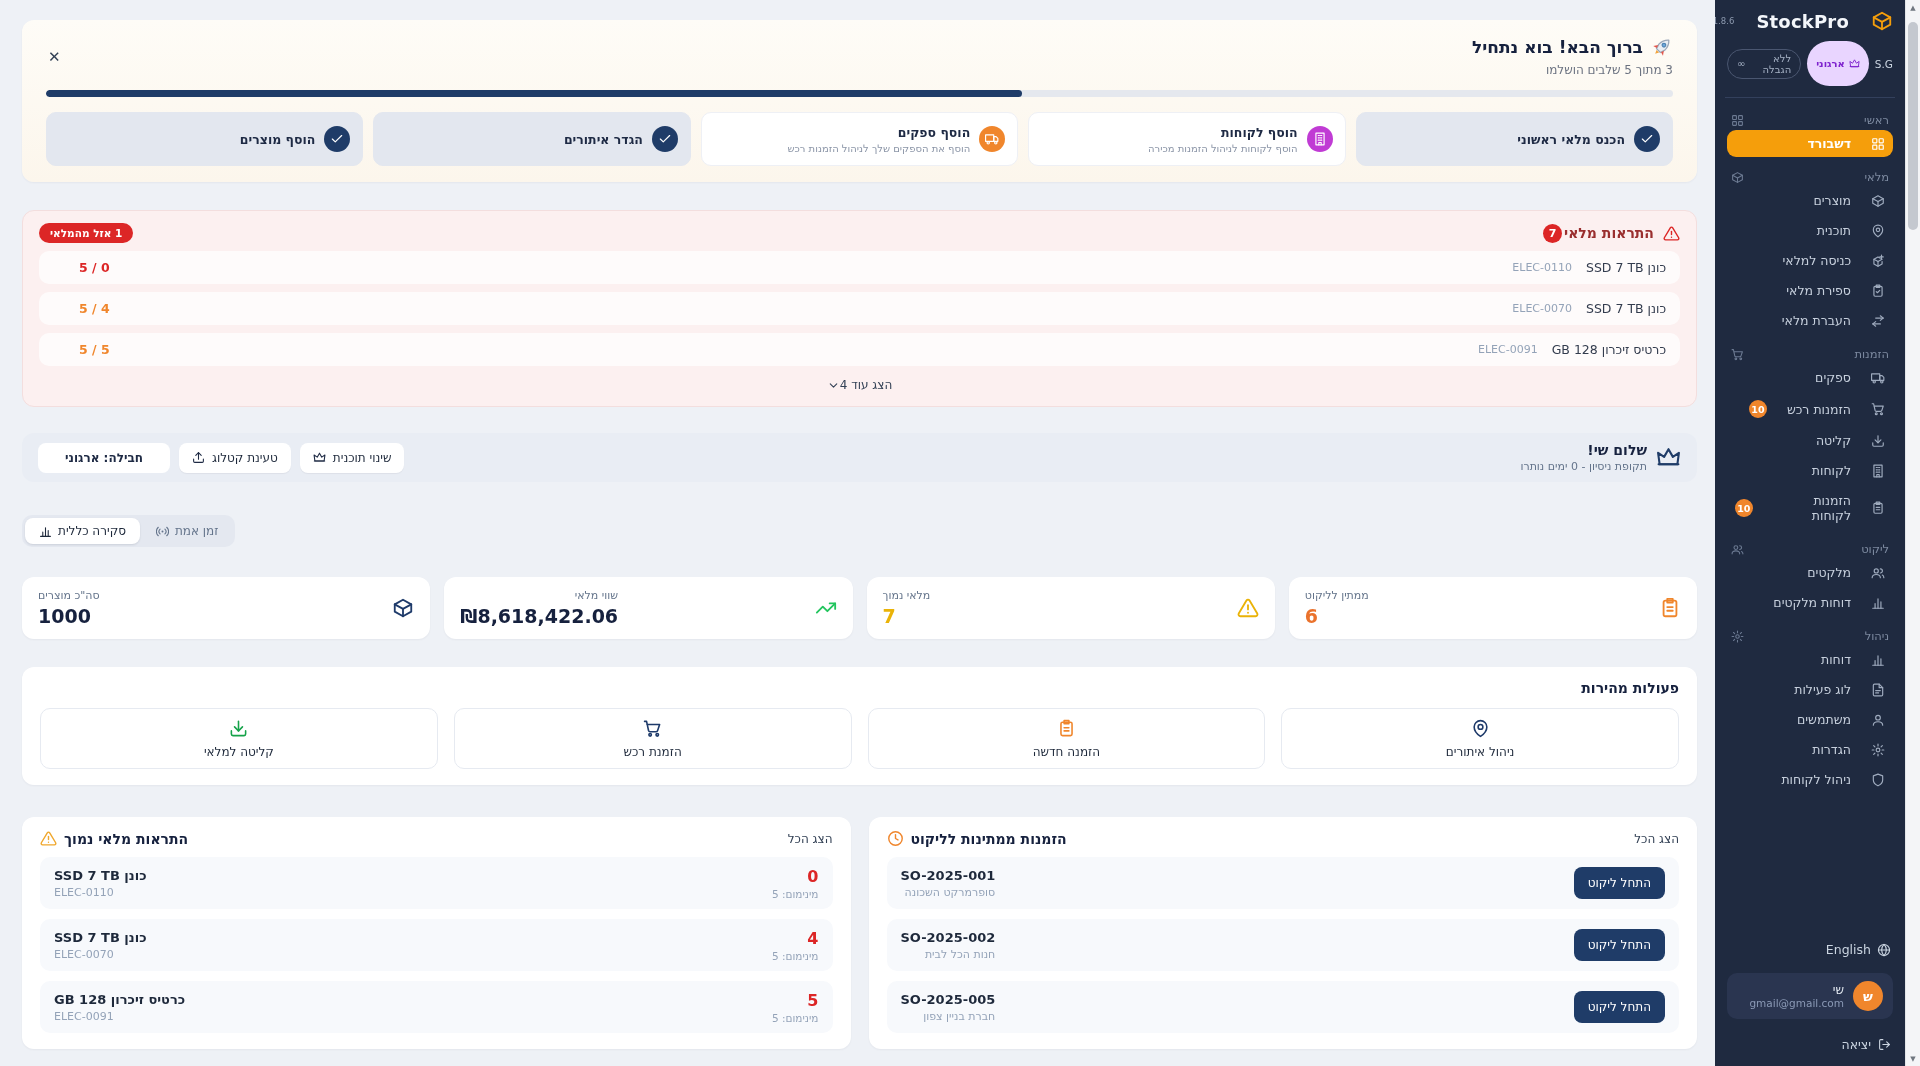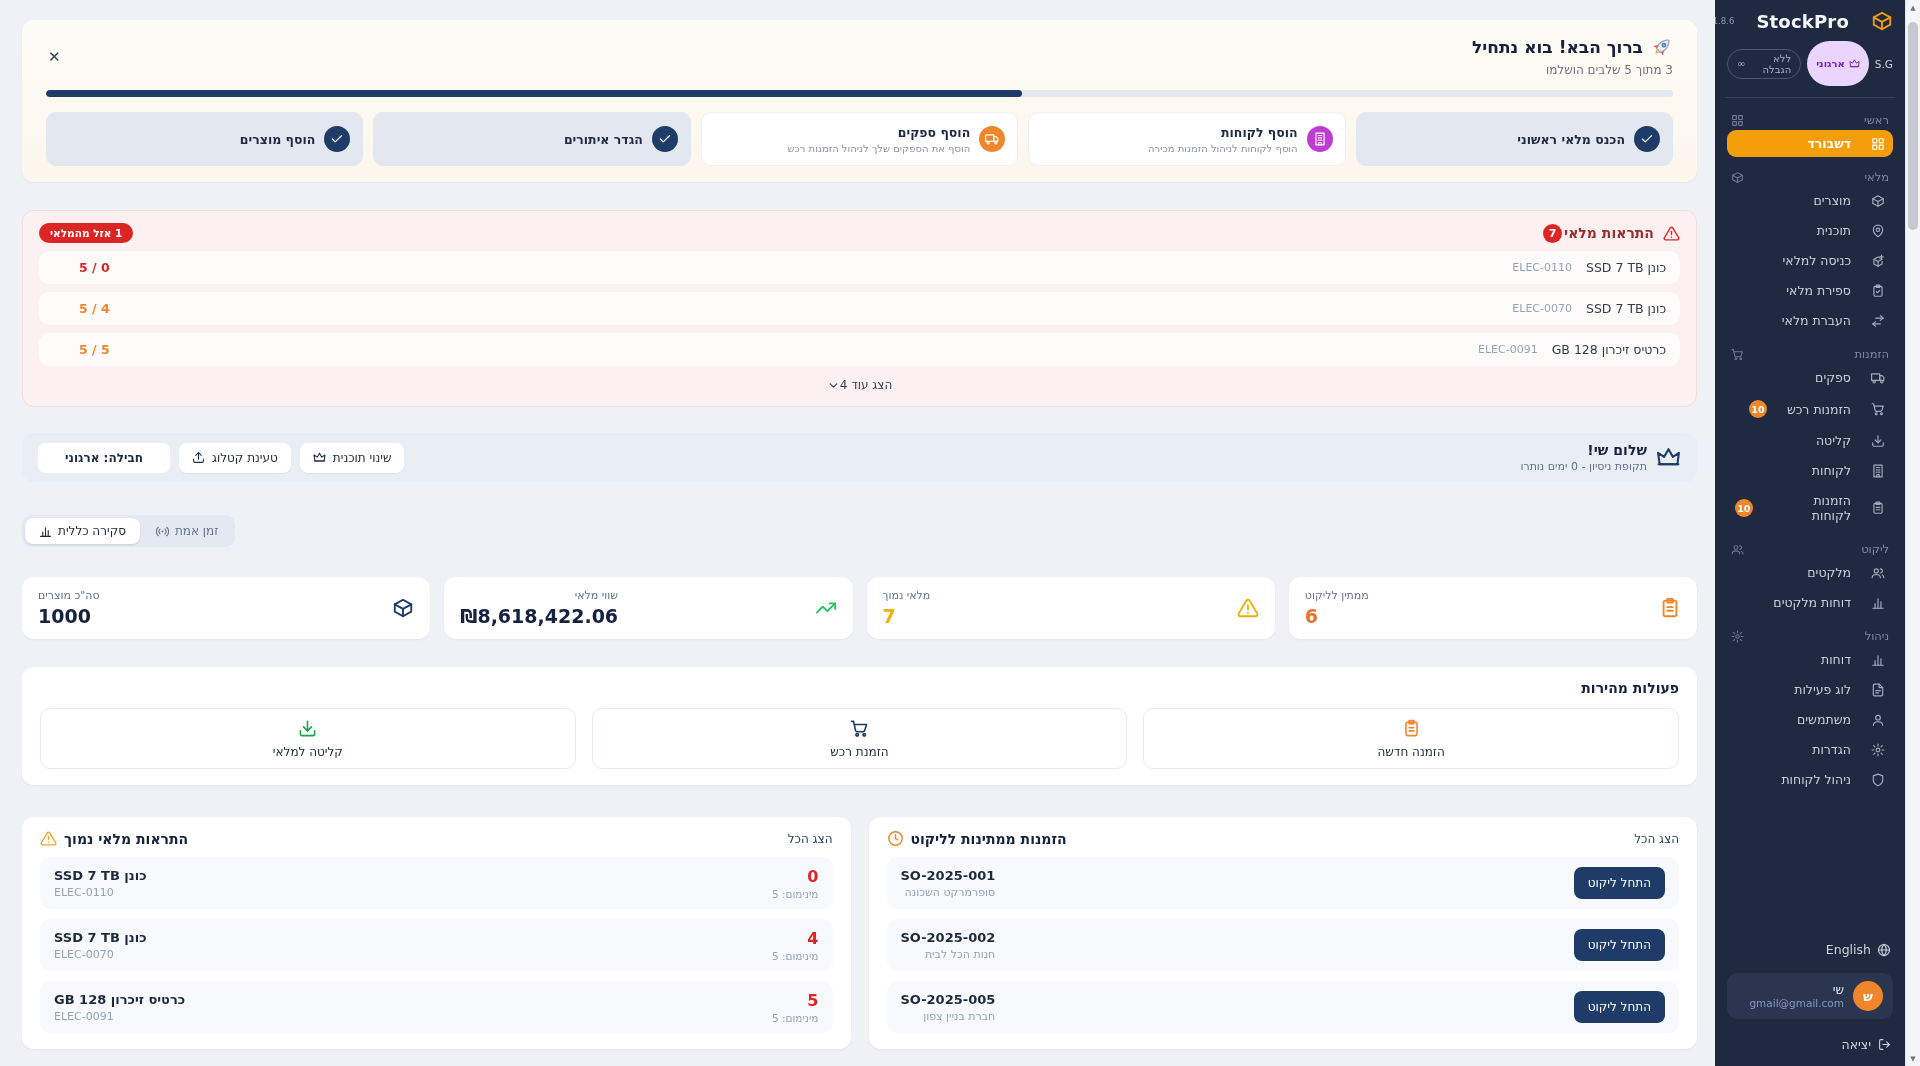--- a/index.html
+++ b/index.html
@@ -405,20 +405,29 @@
         <button class="quick-btn">
           <span class="ic" style="font-size: 19px; color: rgb(240, 134, 44);">
             <svg viewBox="0 0 24 24" fill="none" stroke="currentColor" stroke-width="2" stroke-linecap="round" stroke-linejoin="round">
               <rect x="5" y="4" width="14" height="17" rx="2"></rect>
               <path d="M9 2h6v4H9z"></path>
               <path d="M9 11h6M9 15h6"></path>
             </svg>
           </span>
           <span dir="rtl">הזמנה חדשה</span>
         </button>
+        <button class="quick-btn">
+          <span class="ic" style="font-size: 19px; color: rgb(30, 58, 106);">
+            <svg viewBox="0 0 24 24" fill="none" stroke="currentColor" stroke-width="2" stroke-linecap="round" stroke-linejoin="round">
+              <path d="M20 10c0 6.5-8 12-8 12s-8-5.5-8-12a8 8 0 0 1 16 0z"></path>
+              <circle cx="12" cy="10" r="3"></circle>
+            </svg>
+          </span>
+          <span dir="rtl">ניהול איתורים</span>
+        </button>
       </div>
   </div>
 
   <div class="panels">
     <div class="panel">
       <div class="panel-head">
         <span class="ic" style="font-size:17px;color:#f0a72c" id="low-warn-slot">
             <svg viewBox="0 0 24 24" fill="none" stroke="currentColor" stroke-width="2" stroke-linecap="round" stroke-linejoin="round">
               <path d="M10.3 3.9L1.9 18a2 2 0 0 0 1.7 3h16.8a2 2 0 0 0 1.7-3L13.7 3.9a2 2 0 0 0-3.4 0z"></path>
               <path d="M12 9v4.5"></path>

